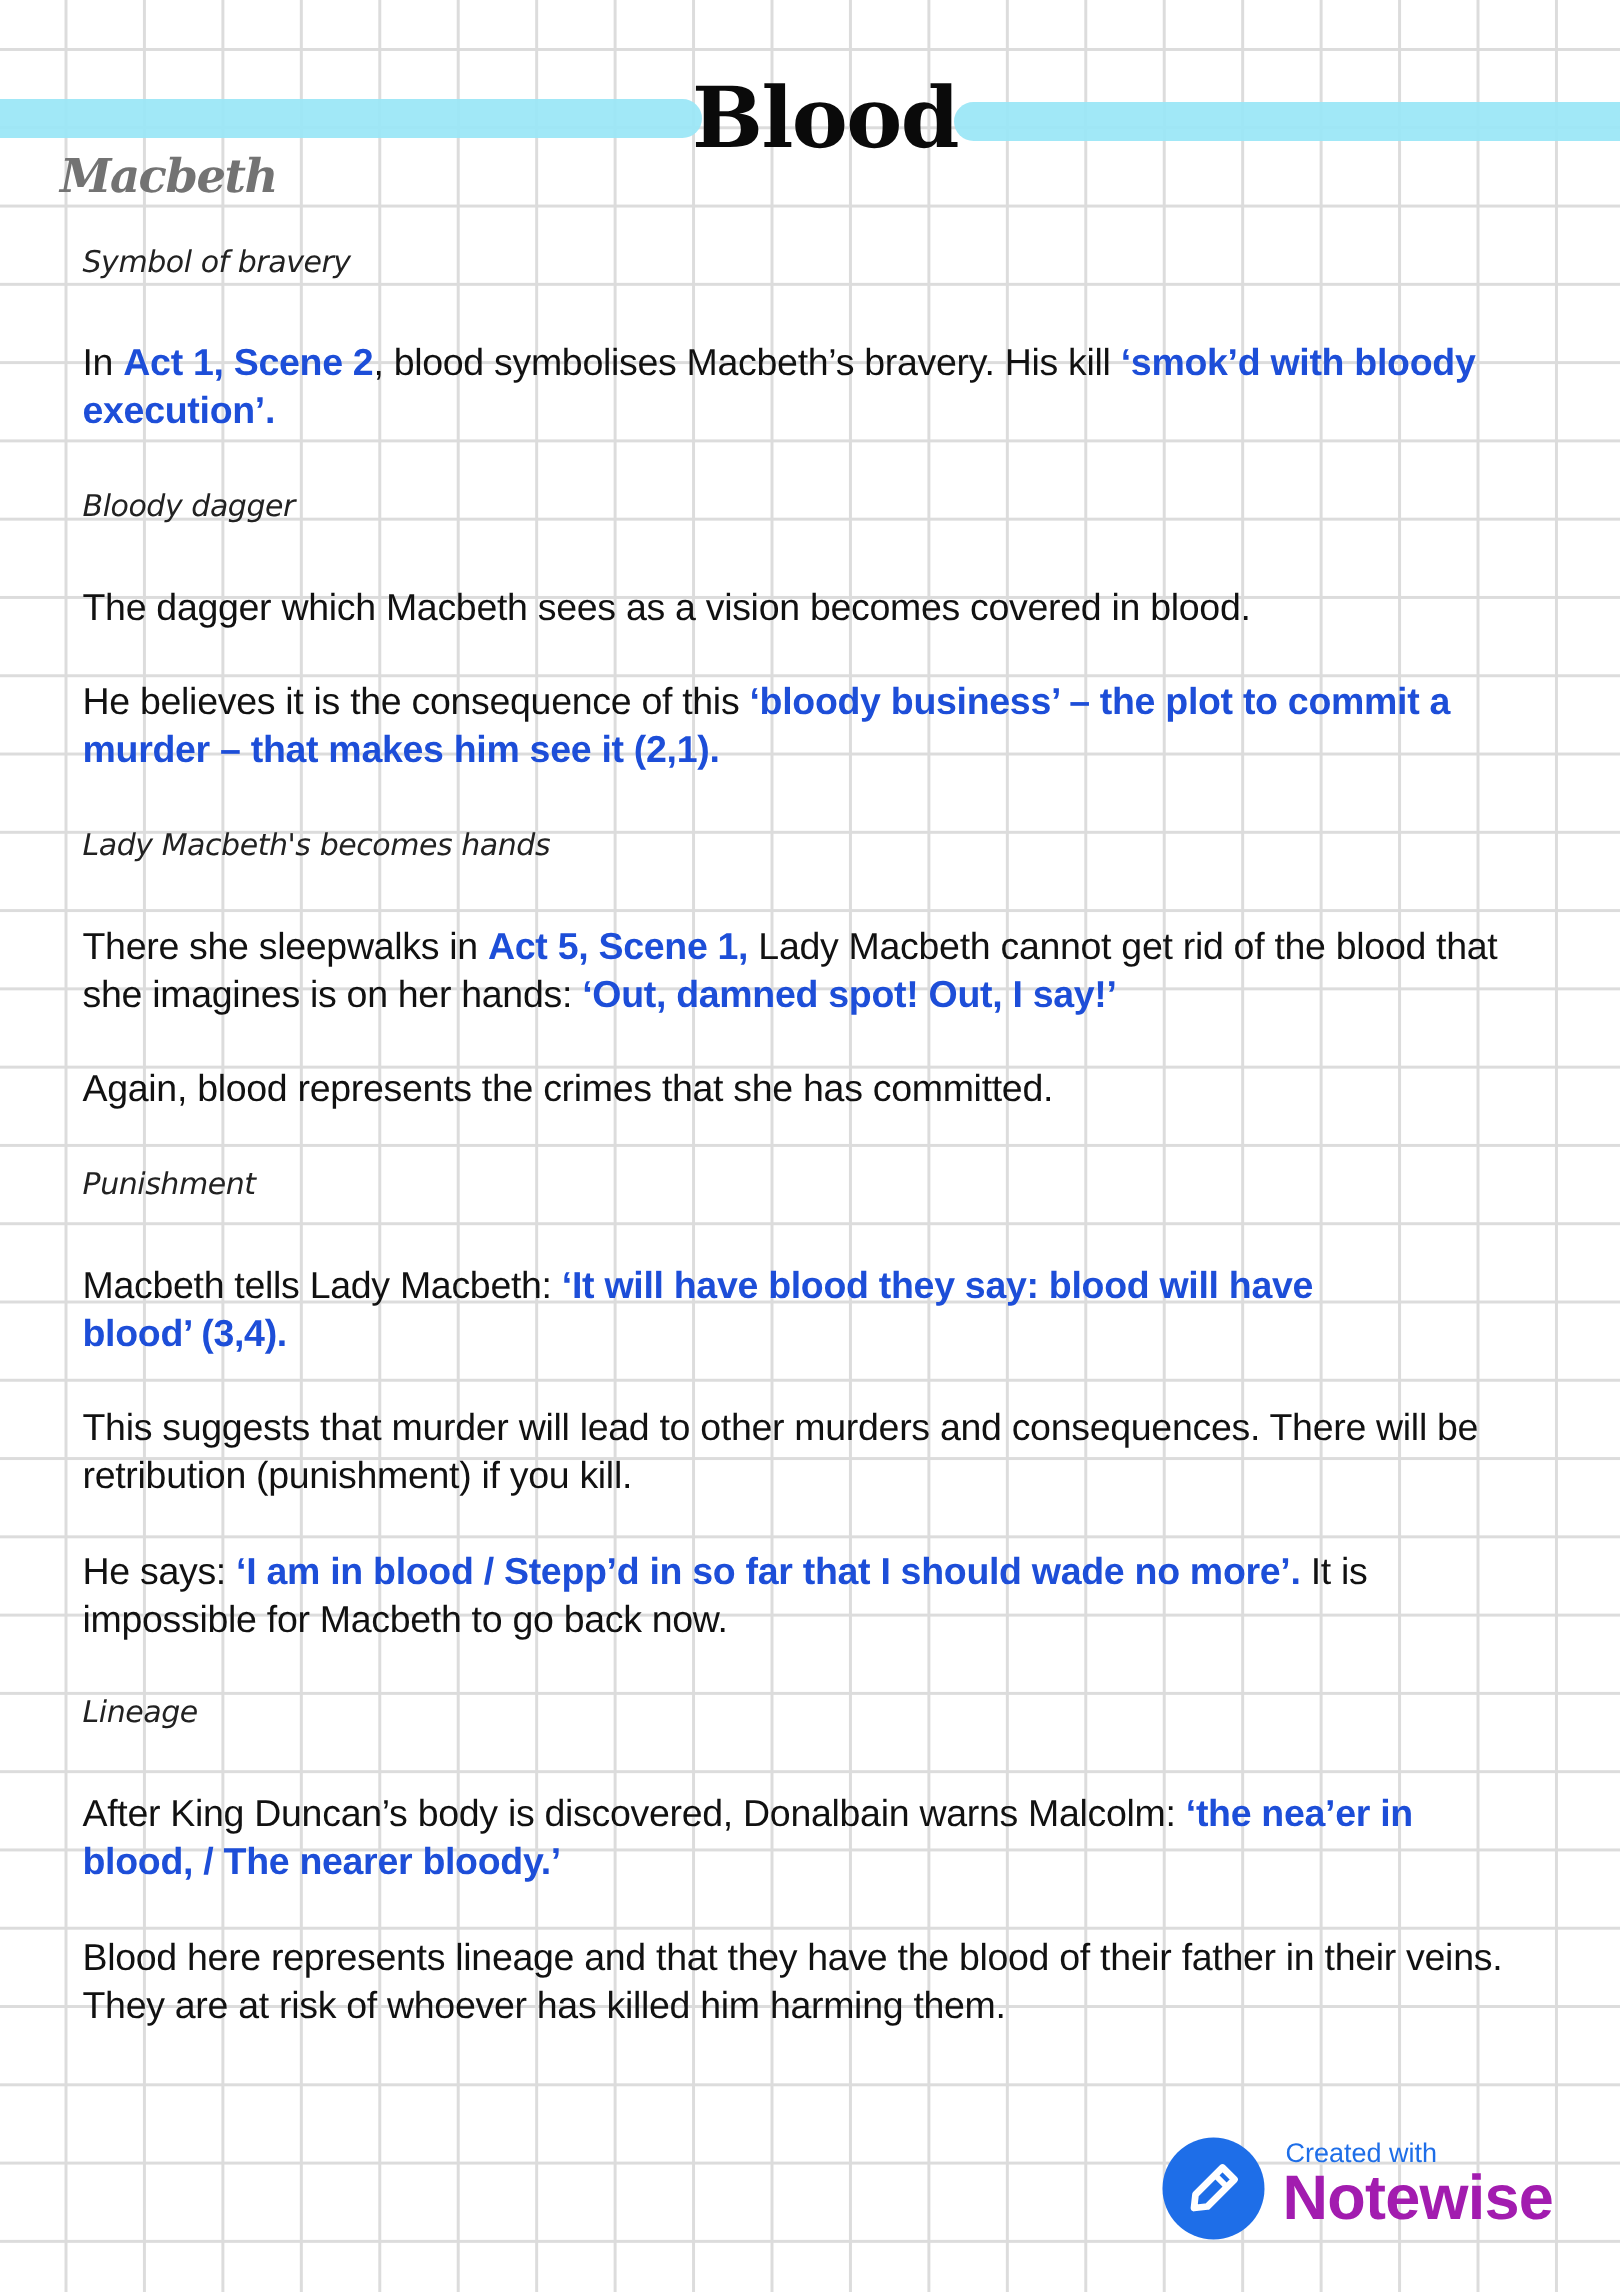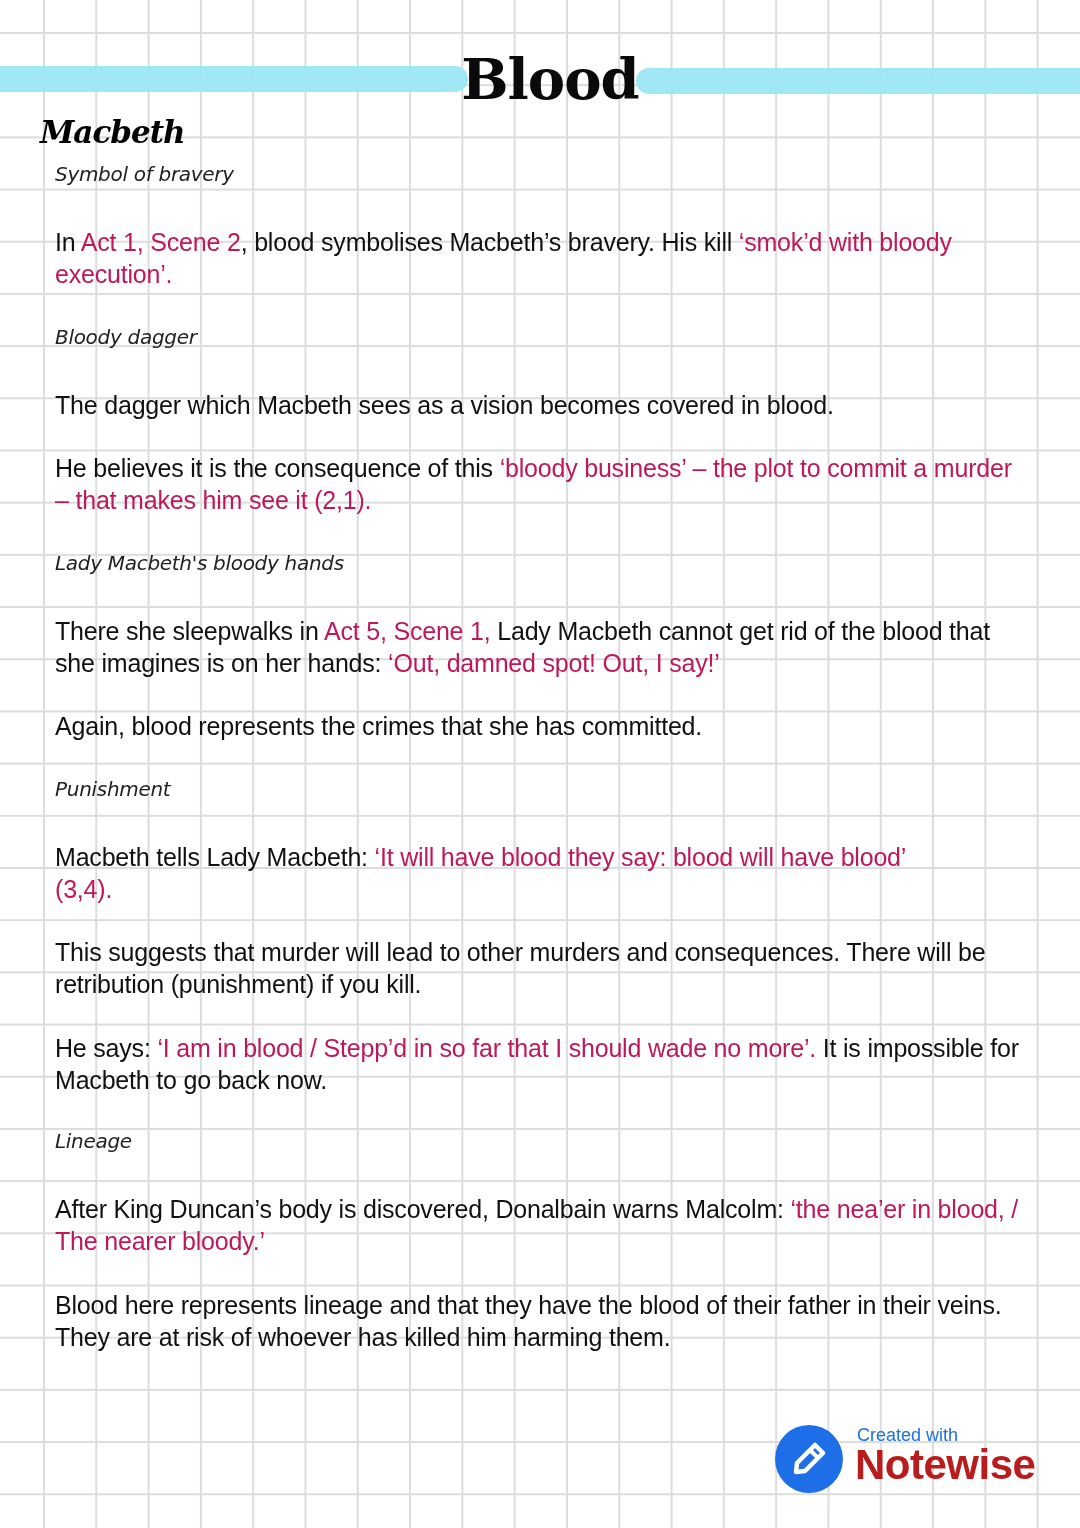--- a/index.html
+++ b/index.html
@@ -20,66 +20,66 @@
   #hl-left { left: -20px; top: 66px; width: 488px; }
   #hl-right { left: 636px; top: 68px; width: 470px; }
   .title {
     position: absolute; left: 0; width: 1100px; top: 44px; text-align: center;
     font-family: "DejaVu Serif", serif; font-weight: bold; font-size: 56px;
     letter-spacing: -1px; color: #0a0a0a; line-height: 70px;
   }
   .subject {
     position: absolute; left: 40px; top: 100px;
     font-family: "DejaVu Serif", serif; font-weight: bold; font-size: 31px;
-    letter-spacing: -1px; color: #000000; font-style: italic; margin-top: 14px;
+    letter-spacing: -1px; color: #737373; font-style: italic;
   }
   .heading {
     position: absolute; left: 55px;
     font-family: "DejaVu Sans", sans-serif; font-style: italic; font-size: 20px;
     color: #222; font-weight: normal; letter-spacing: -0.3px;
   }
   .para {
     position: absolute; left: 55px; width: 965px;
     font-family: "Liberation Sans", sans-serif; font-size: 25px; line-height: 32px;
     color: #111; letter-spacing: -0.2px;
   }
-  .q { color: #be185d; font-weight: normal; margin-top: 37px; }
+  .q { color: #1d4ed8; font-weight: bold; margin-top: 37px; }
   .logo {
     position: absolute; left: 775px; top: 1425px; width: 280px; height: 70px;
   }
   .logo-circle {
     position: absolute; left: 0; top: 0; width: 68px; height: 68px; border-radius: 50%;
     background: #1e6ee8;
   }
   .logo-circle svg { position: absolute; left: 12px; top: 12px; }
   .logo-small {
     position: absolute; left: 82px; top: 0px; font-size: 18px; font-weight: normal; color: #1e6ee8;
     font-family: "Liberation Sans", sans-serif;
   }
   .logo-big {
-    position: absolute; left: 80px; top: 16px; font-size: 42px; font-weight: bold; color: #b91c1c;
+    position: absolute; left: 80px; top: 16px; font-size: 42px; font-weight: bold; color: #a21caf;
     font-family: "Liberation Sans", sans-serif; letter-spacing: -0.5px; text-align: right;
   }
 </style>
 </head>
 <body>
 
 <div class="hl-bar" id="hl-left"></div>
 <div class="hl-bar" id="hl-right"></div>
 <div class="title">Blood</div>
 <div class="subject">Macbeth</div>
 
 <div class="heading" style="top:162px">Symbol of bravery</div>
 <div class="para" style="top:226px"><span>In </span><span class="q">Act 1, Scene 2</span><span>, blood symbolises Macbeth’s bravery. His kill </span><span class="q">‘smok’d with bloody execution’.</span></div>
 
 <div class="heading" style="top:325px">Bloody dagger</div>
 <div class="para" style="top:389px"><span>The dagger which Macbeth sees as a vision becomes covered in blood.</span></div>
 <div class="para" style="top:452px"><span>He believes it is the consequence of this </span><span class="q">‘bloody business’ – the plot to commit a murder – that makes him see it (2,1).</span></div>
 
-<div class="heading" style="top:551px">Lady Macbeth's bloody hands</div>
+<div class="heading" style="top:551px">Lady Macbeth's becomes hands</div>
 <div class="para" style="top:615px"><span>There she sleepwalks in </span><span class="q">Act 5, Scene 1,</span><span> Lady Macbeth cannot get rid of the blood that she imagines is on her hands: </span><span class="q">‘Out, damned spot! Out, I say!’</span></div>
 <div class="para" style="top:710px"><span>Again, blood represents the crimes that she has committed.</span></div>
 
 <div class="heading" style="top:777px">Punishment</div>
 <div class="para" style="top:841px; width:880px"><span>Macbeth tells Lady Macbeth: </span><span class="q">‘It will have blood they say: blood will have blood’ (3,4).</span></div>
 <div class="para" style="top:936px"><span>This suggests that murder will lead to other murders and consequences. There will be retribution (punishment) if you kill.</span></div>
 <div class="para" style="top:1032px"><span>He says: </span><span class="q">‘I am in blood / Stepp’d in so far that I should wade no more’.</span><span> It is impossible for Macbeth to go back now.</span></div>
 
 <div class="heading" style="top:1129px">Lineage</div>
 <div class="para" style="top:1193px"><span>After King Duncan’s body is discovered, Donalbain warns Malcolm: </span><span class="q">‘the nea’er in blood, / The nearer bloody.’</span></div>

